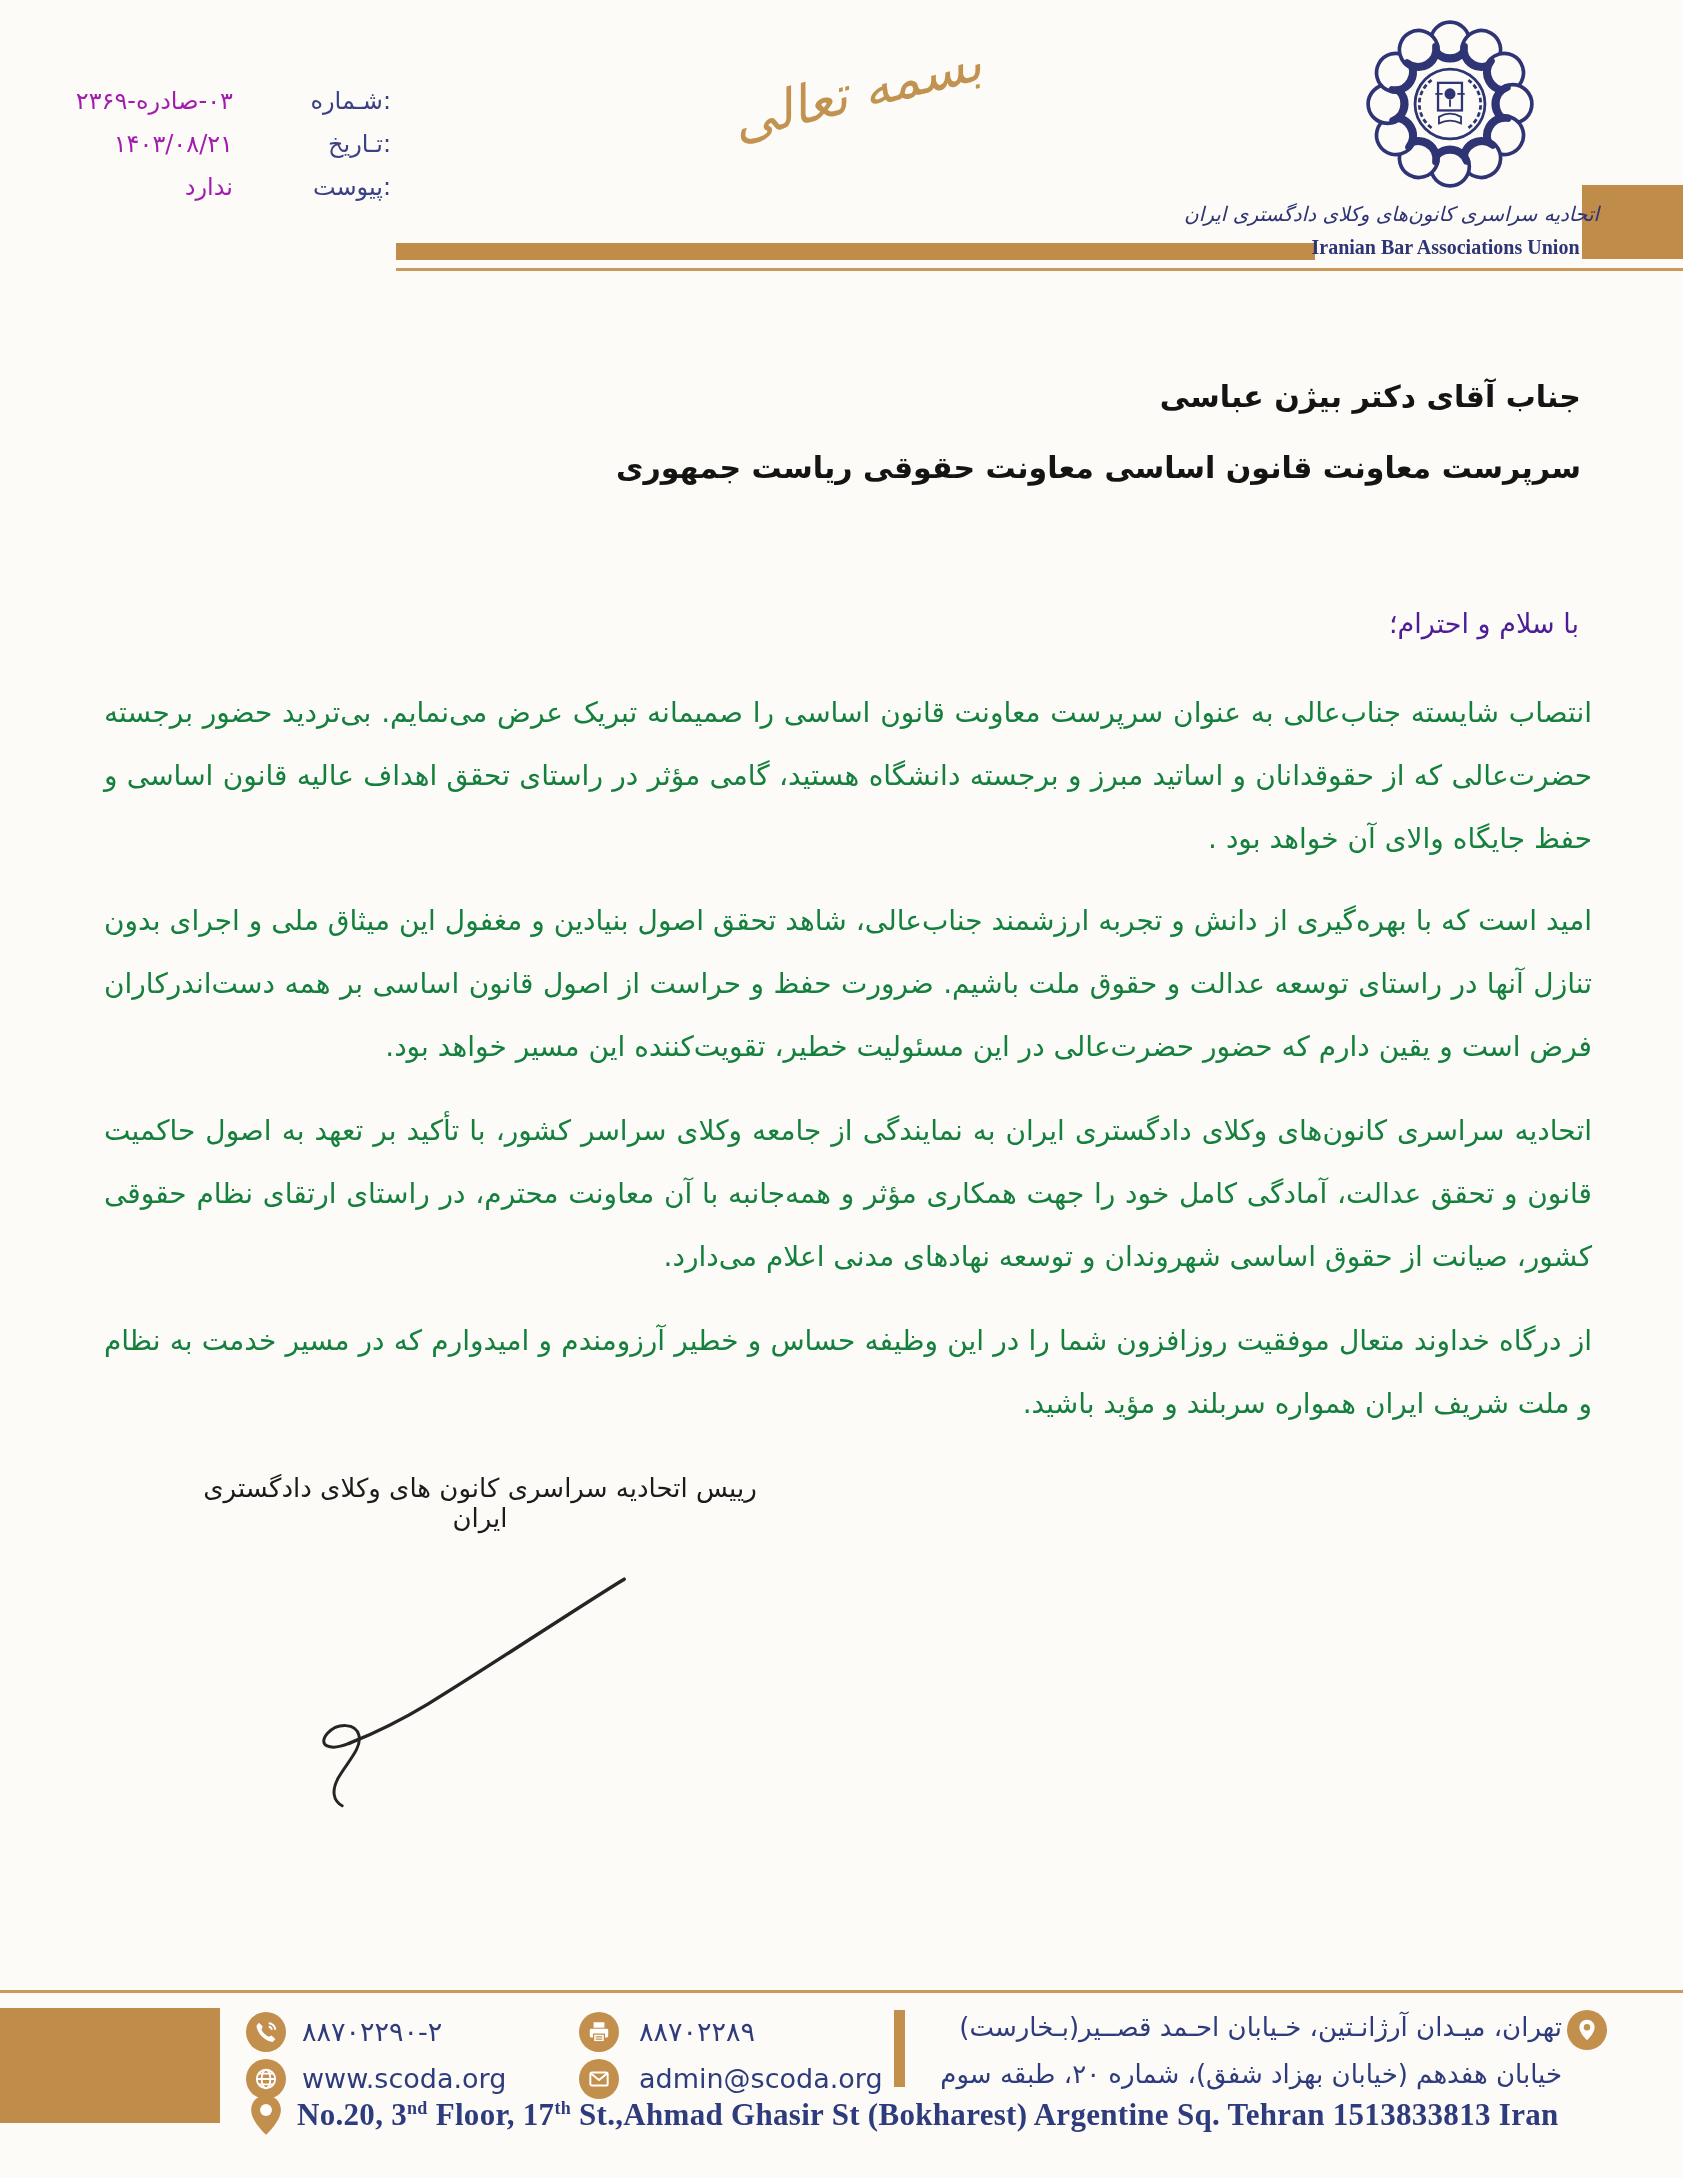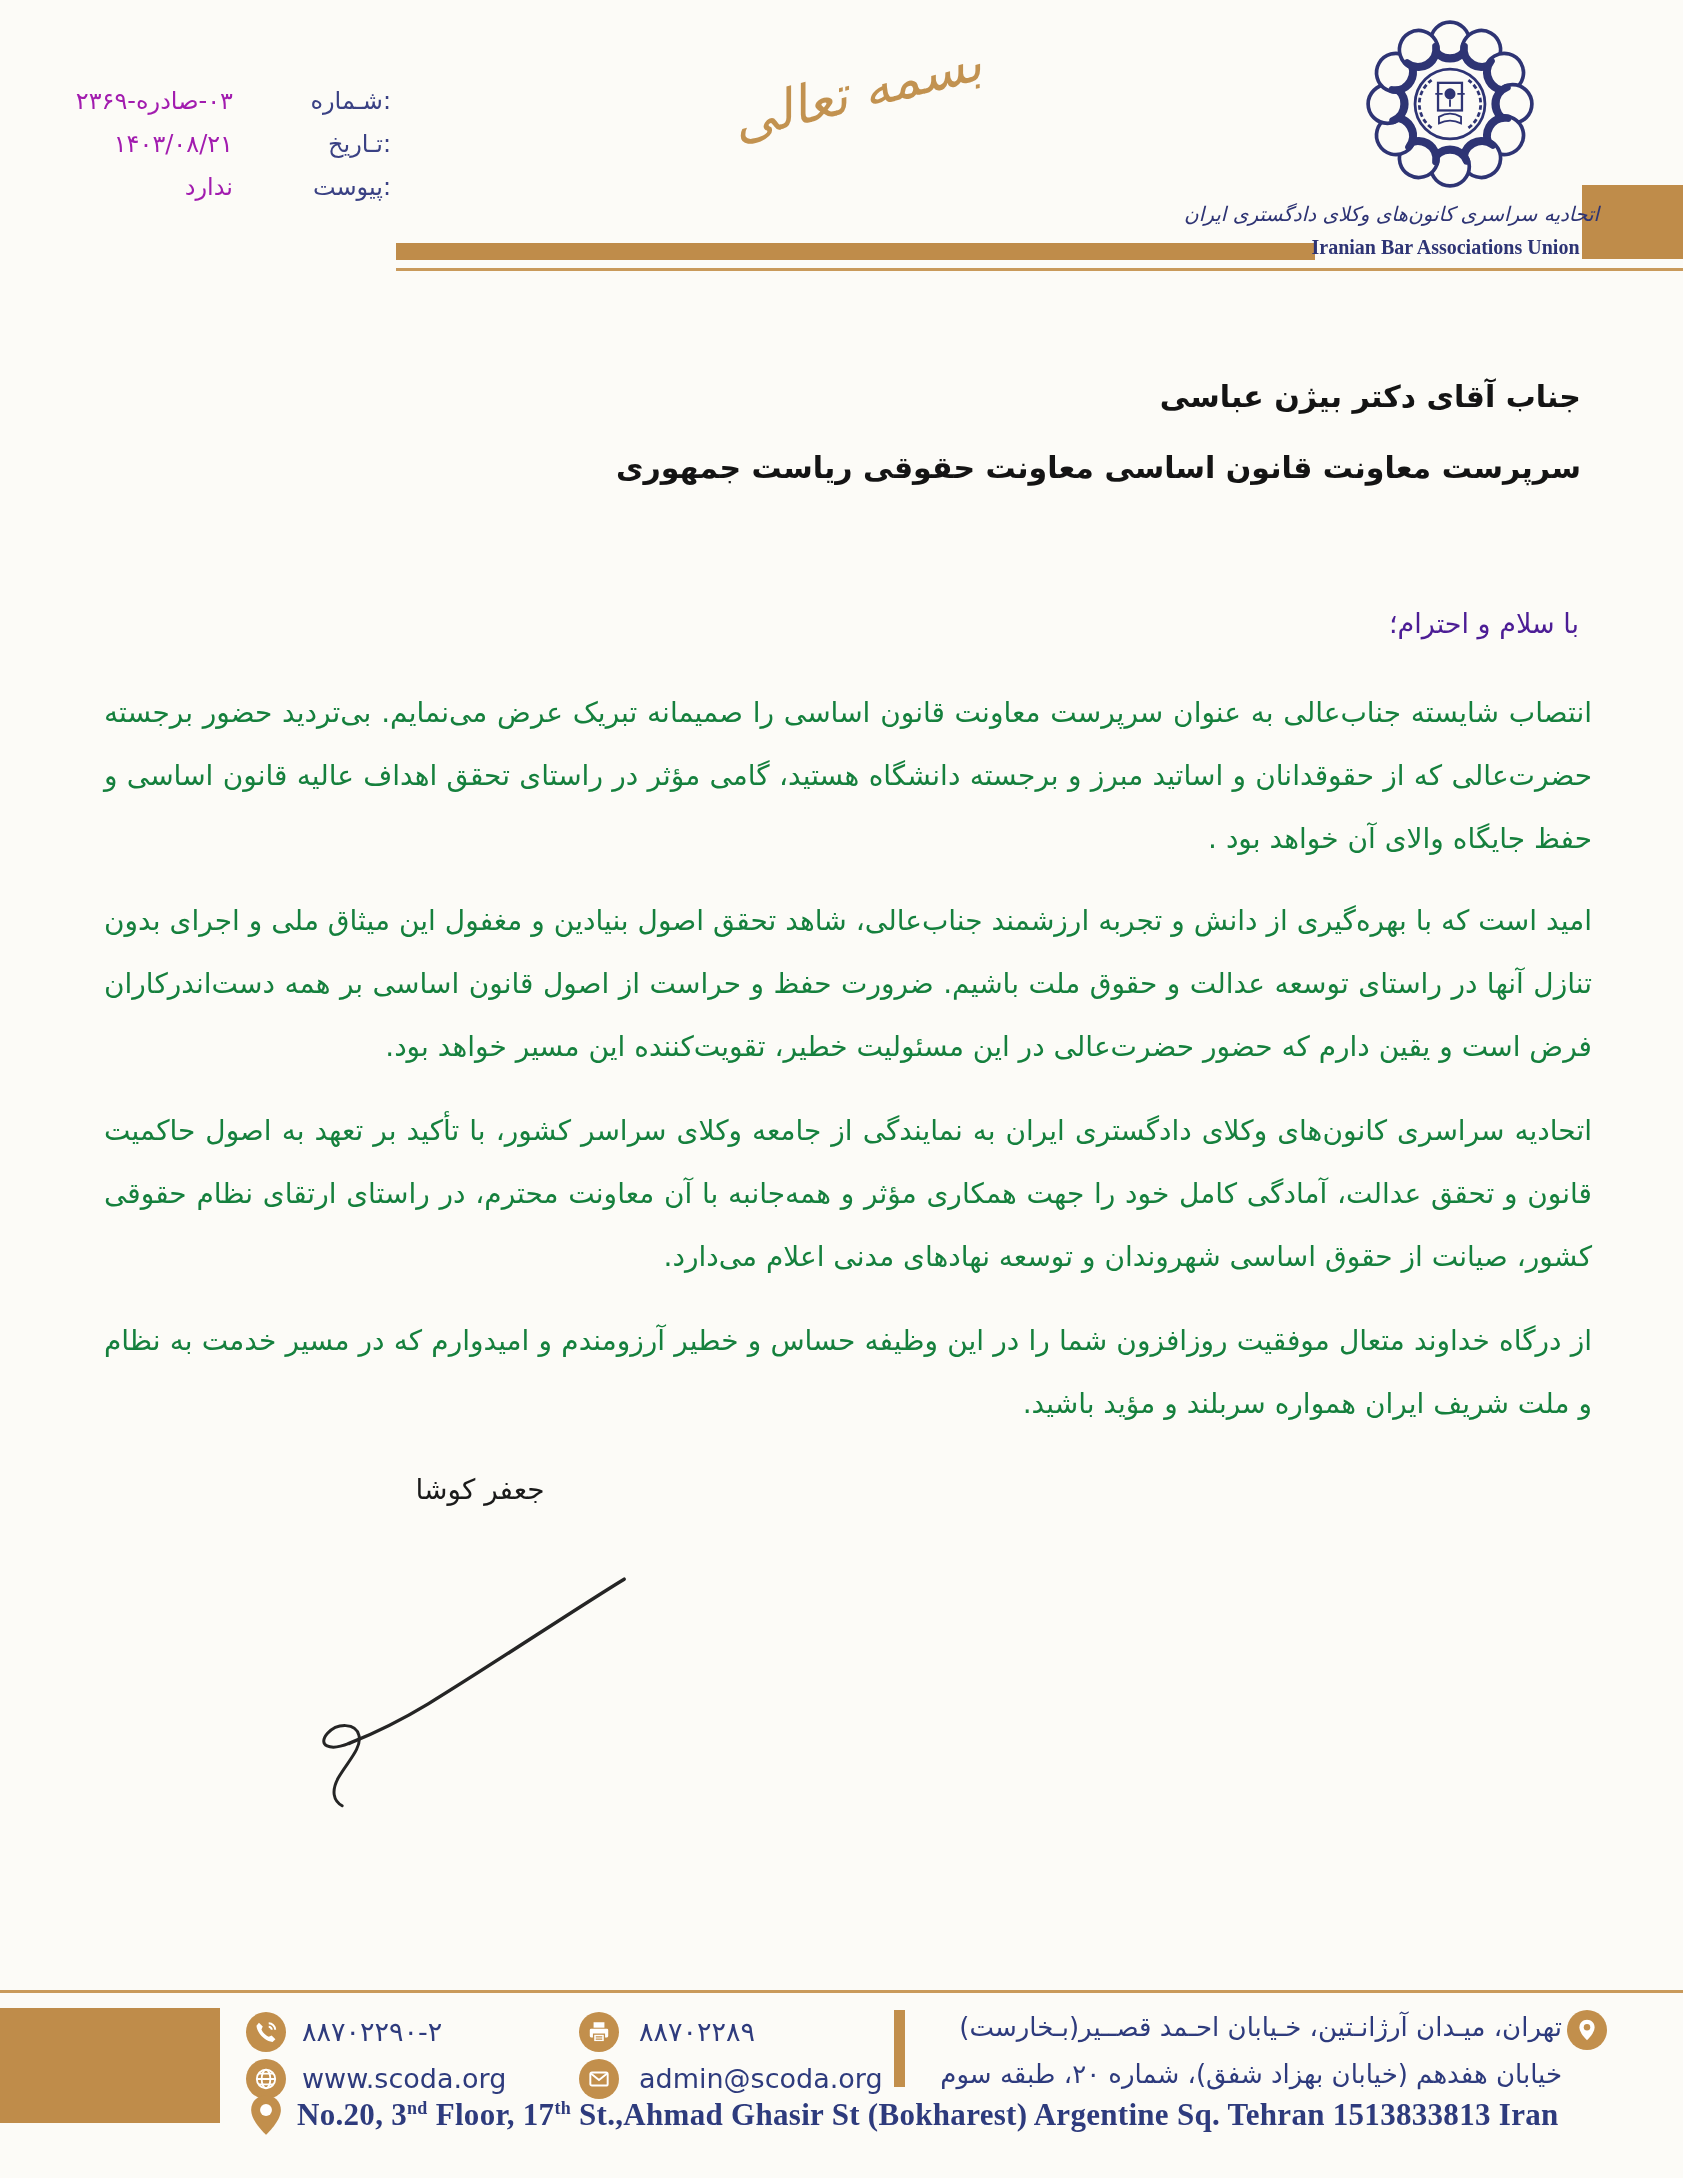--- a/index.html
+++ b/index.html
@@ -115,21 +115,21 @@
 <div class="recipient1">جناب آقای دکتر بیژن عباسی</div>
 <div class="recipient2">سرپرست معاونت قانون اساسی معاونت حقوقی ریاست جمهوری</div>
 <div class="salutation">با سلام و احترام؛</div>
 
 <div class="para p1">انتصاب شایسته جناب‌عالی به عنوان سرپرست معاونت قانون اساسی را صمیمانه تبریک عرض می‌نمایم. بی‌تردید حضور برجسته حضرت‌عالی که از حقوقدانان و اساتید مبرز و برجسته دانشگاه هستید، گامی مؤثر در راستای تحقق اهداف عالیه قانون اساسی و حفظ جایگاه والای آن خواهد بود .</div>
 <div class="para p2">امید است که با بهره‌گیری از دانش و تجربه ارزشمند جناب‌عالی، شاهد تحقق اصول بنیادین و مغفول این میثاق ملی و اجرای بدون تنازل آنها در راستای توسعه عدالت و حقوق ملت باشیم. ضرورت حفظ و حراست از اصول قانون اساسی بر همه دست‌اندرکاران فرض است و یقین دارم که حضور حضرت‌عالی در این مسئولیت خطیر، تقویت‌کننده این مسیر خواهد بود.</div>
 <div class="para p3">اتحادیه سراسری کانون‌های وکلای دادگستری ایران به نمایندگی از جامعه وکلای سراسر کشور، با تأکید بر تعهد به اصول حاکمیت قانون و تحقق عدالت، آمادگی کامل خود را جهت همکاری مؤثر و همه‌جانبه با آن معاونت محترم، در راستای ارتقای نظام حقوقی کشور، صیانت از حقوق اساسی شهروندان و توسعه نهادهای مدنی اعلام می‌دارد.</div>
 <div class="para p4">از درگاه خداوند متعال موفقیت روزافزون شما را در این وظیفه حساس و خطیر آرزومندم و امیدوارم که در مسیر خدمت به نظام و ملت شریف ایران همواره سربلند و مؤید باشید.</div>
 
 <div class="sig-block">
-  <div class="sig-name">جعفر کوشا</div>
+  <div class="sig-title">رییس اتحادیه سراسری کانون های وکلای دادگستری ایران</div>
 </div>
 <svg class="sig-scribble" viewBox="0 0 380 245">
   <path d="M 366 10 C 320 38 230 98 168 136 C 135 156 108 168 88 176" fill="none" stroke="#252525" stroke-width="3.5" stroke-linecap="round"></path>
   <path d="M 88 176 C 68 184 56 178 66 166 C 76 155 95 155 98 168 C 101 181 86 195 77 211 C 70 224 72 234 81 239" fill="none" stroke="#252525" stroke-width="3" stroke-linecap="round"></path>
 </svg>
 
 <div class="footer-line"></div>
 <div class="footer-block"></div>
 
 <div class="badge" style="left:246px;top:2012px;">

